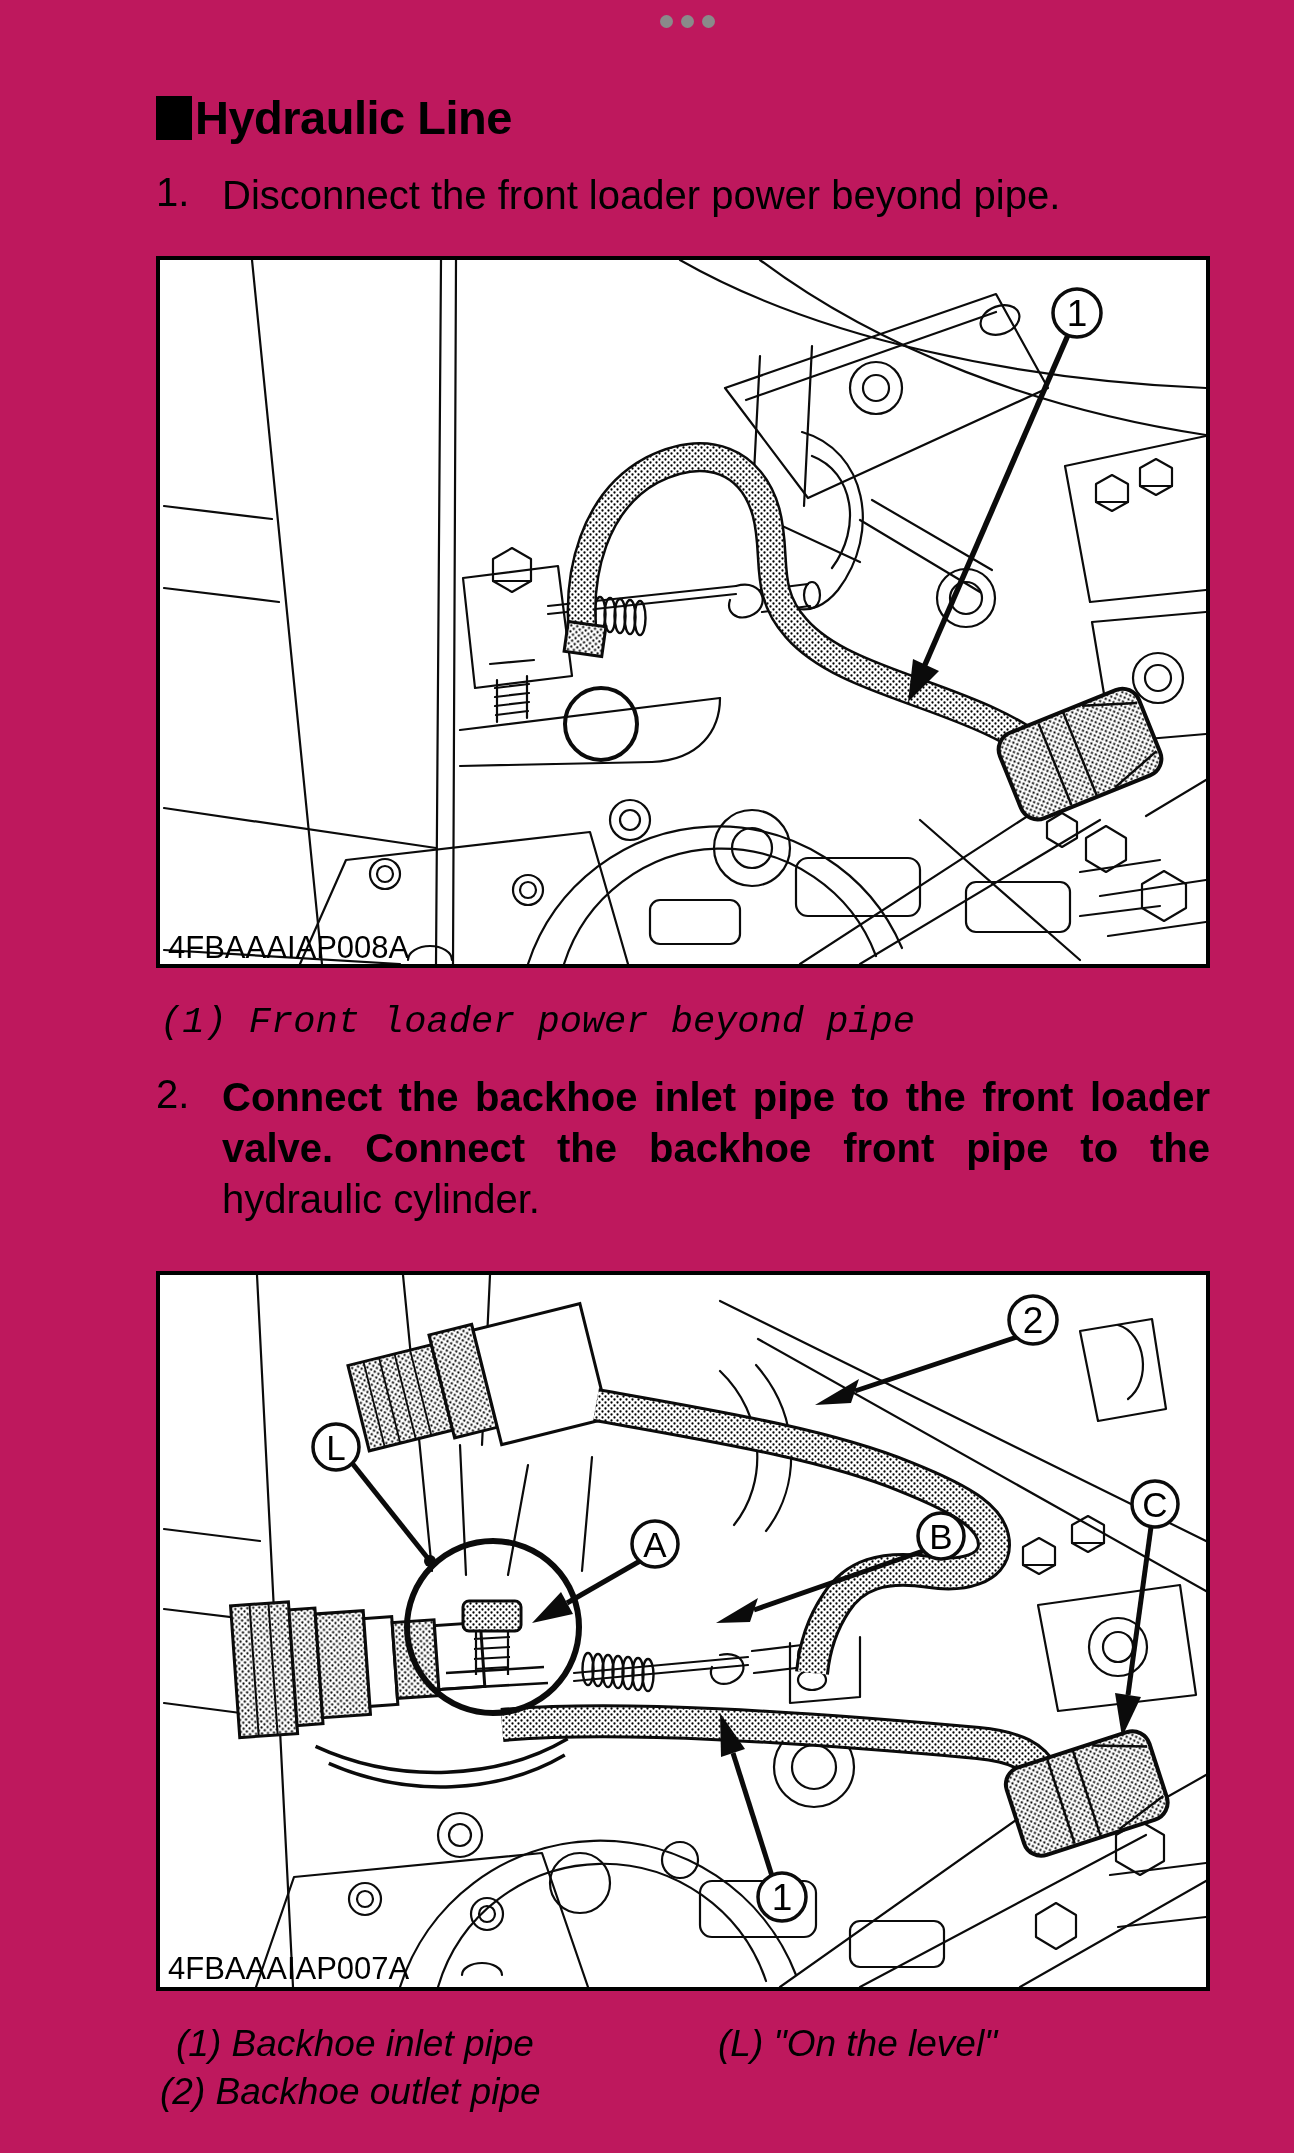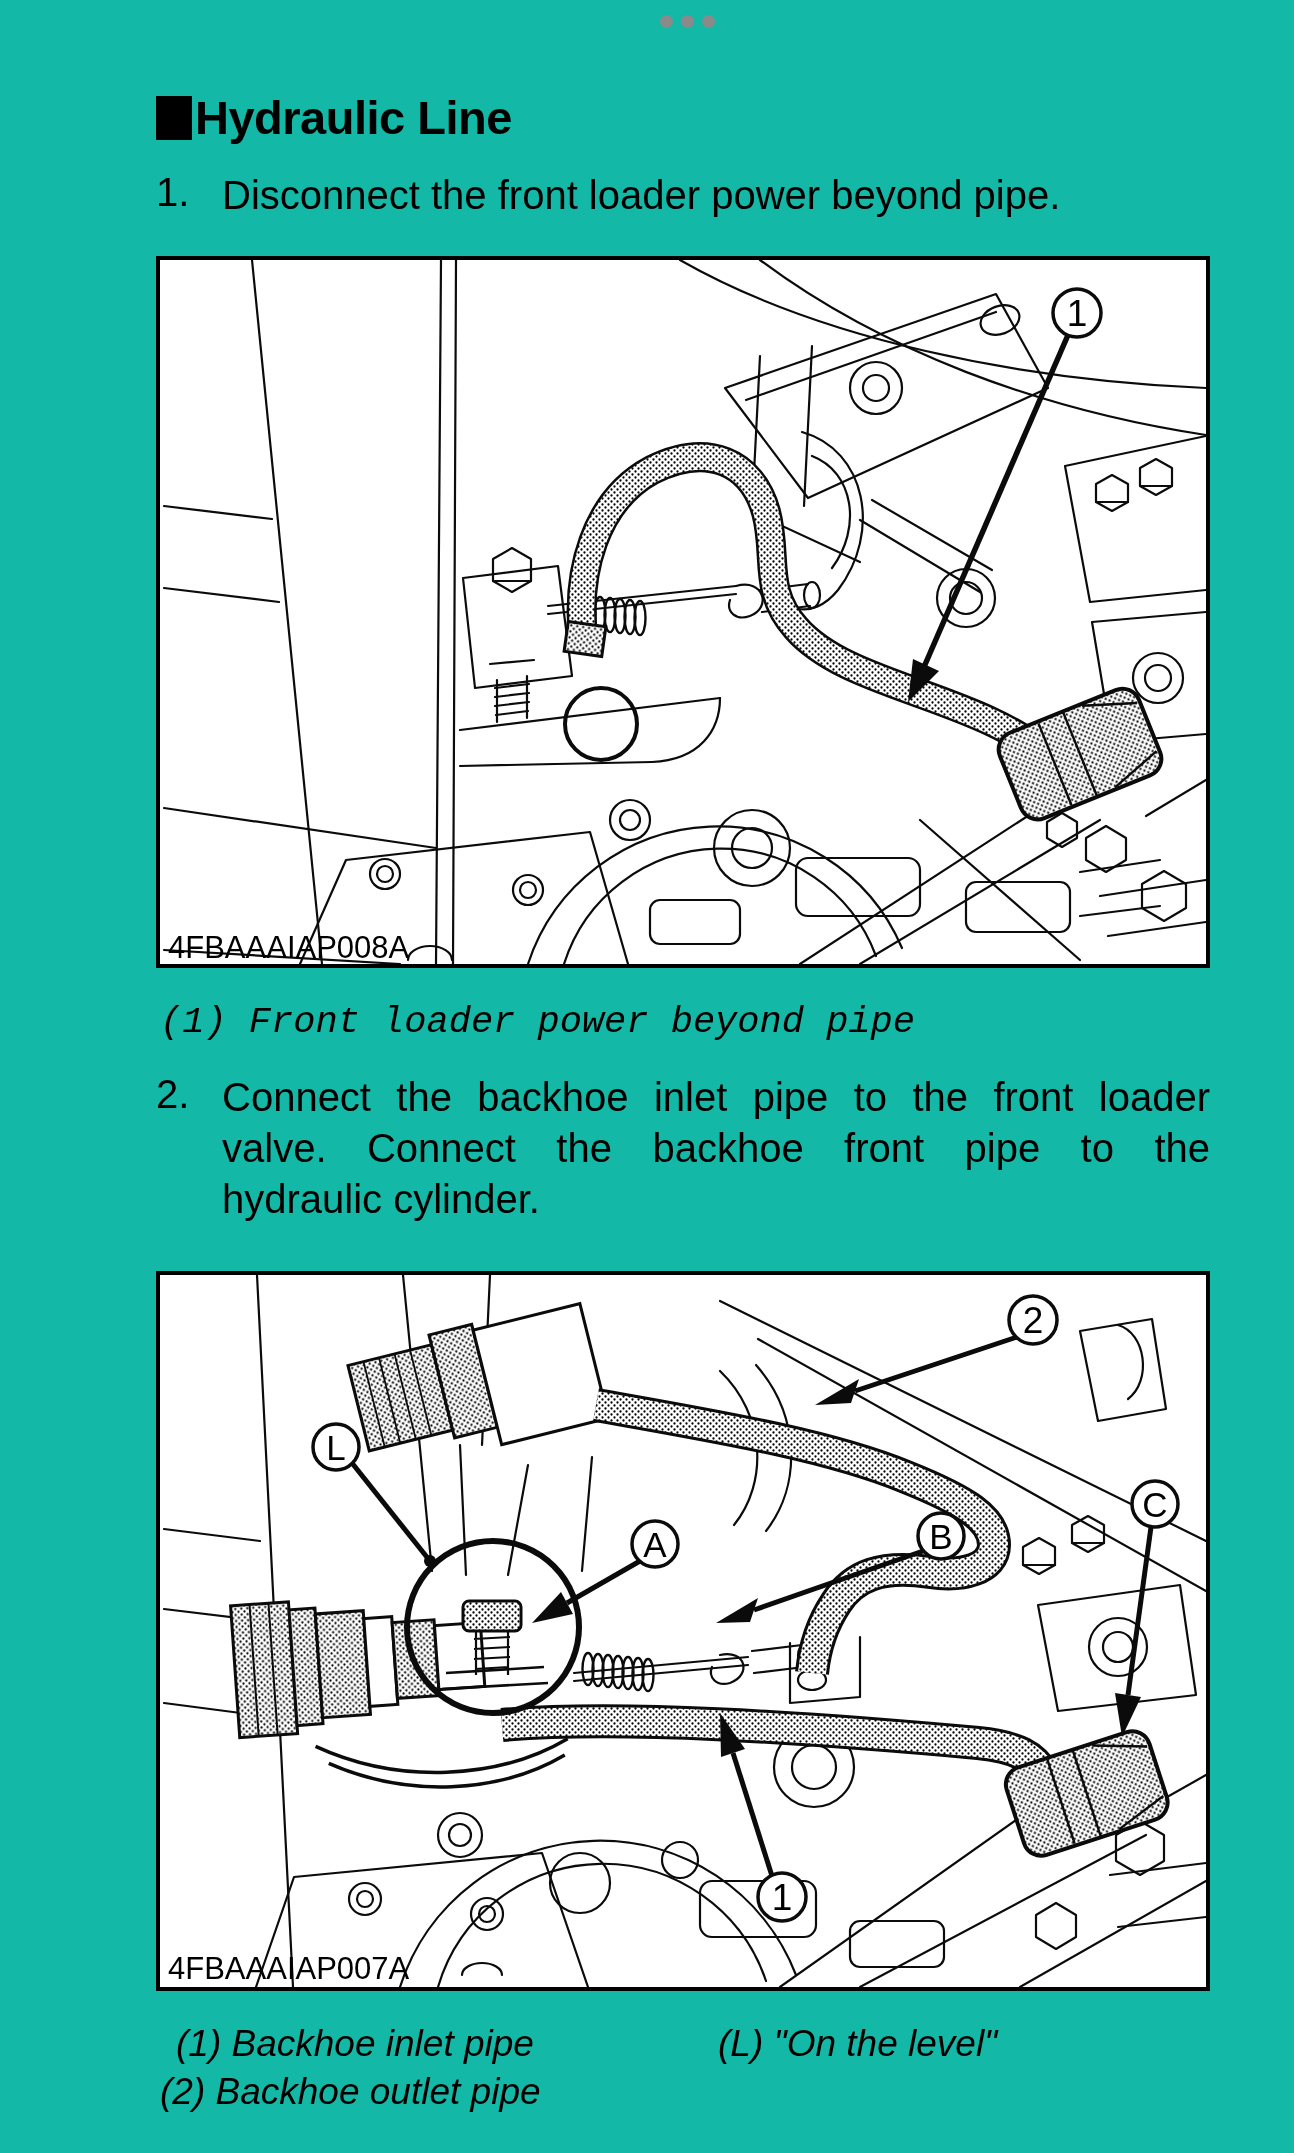--- a/index.html
+++ b/index.html
@@ -1,29 +1,29 @@
 <!DOCTYPE html>
 <html><head>
 <meta charset="utf-8">
 <style>
   html,body{margin:0;padding:0;background:#ffffff;}
-  #page{position:relative;width:1294px;height:2153px;background:#14b8a6;overflow:hidden;
+  #page{position:relative;width:1294px;height:2153px;background:#be185d;overflow:hidden;
         font-family:"Liberation Sans", sans-serif;color:#000;}
   
   .dots{position:absolute;left:660px;top:15px;display:flex;gap:8px;}
   .dots span{width:13px;height:13px;border-radius:50%;background:#8a8a8a;display:block;}
   
   .title-row{position:absolute;left:156px;top:94px;display:flex;align-items:center;}
   .title-square{width:36px;height:44px;background:#000;margin-right:3px;}
   .title-text{font-size:47px;font-weight:bold;letter-spacing:-0.5px;line-height:48px;}
   
   .step{position:absolute;left:156px;display:flex;align-items:flex-start;font-size:40px;}
   .step-num{width:66px;flex:0 0 66px;}
   .step-body{width:988px;}
-  .jline{text-align:justify;text-align-last:justify;line-height:51px;white-space:normal;}
+  .jline{text-align:justify;text-align-last:justify;line-height:51px;white-space:normal;font-weight:bold;}
   .lline{text-align:left;line-height:51px;}
   
   .figure{position:absolute;left:156px;width:1054px;border:4px solid #000;background:#fff;box-sizing:border-box;}
   .figure svg{display:block;}
   
   .cap{position:absolute;font-size:37px;font-style:italic;line-height:48px;}
   svg text.figlabel{font-family:"Liberation Sans",sans-serif;font-size:31px;font-style:normal;fill:#000;}
   svg text.callout{font-family:"Liberation Sans",sans-serif;fill:#000;text-anchor:middle;}
 </style>
 </head>

